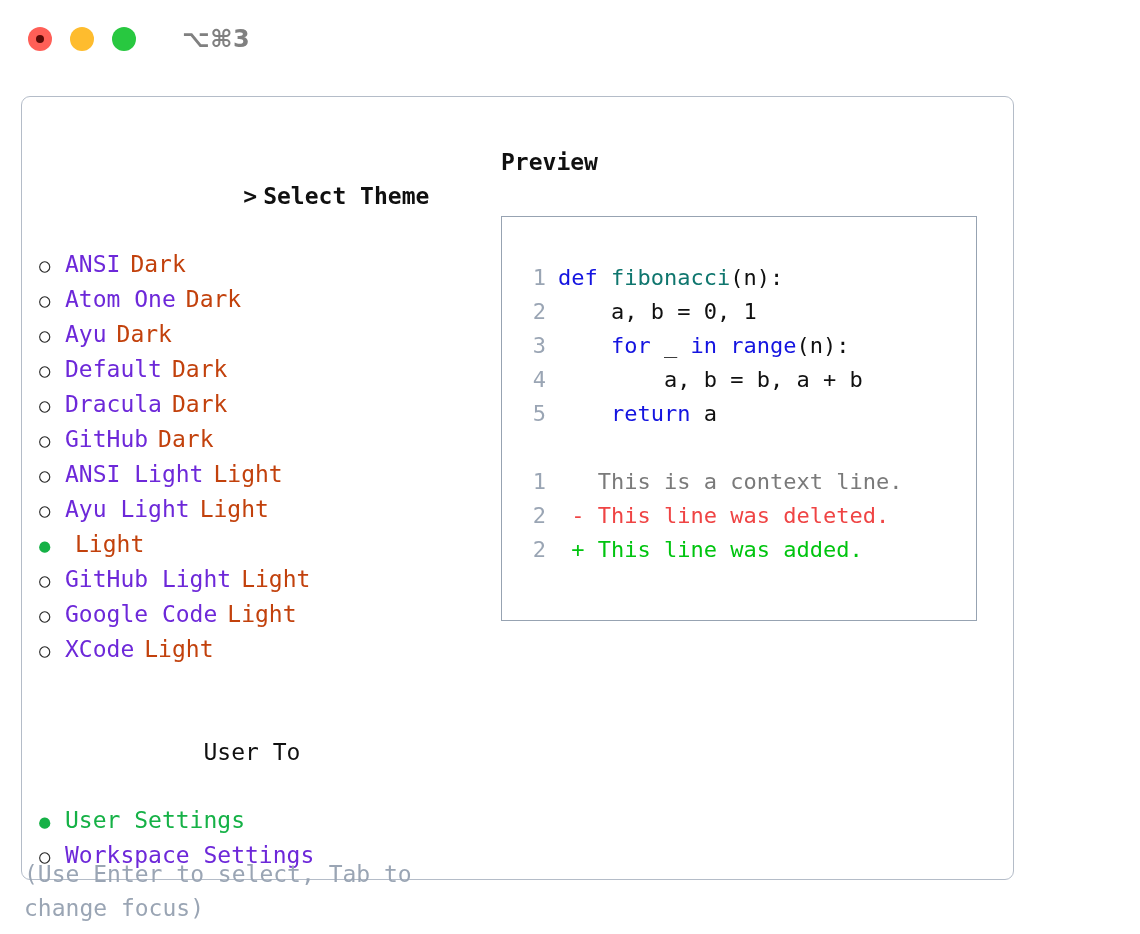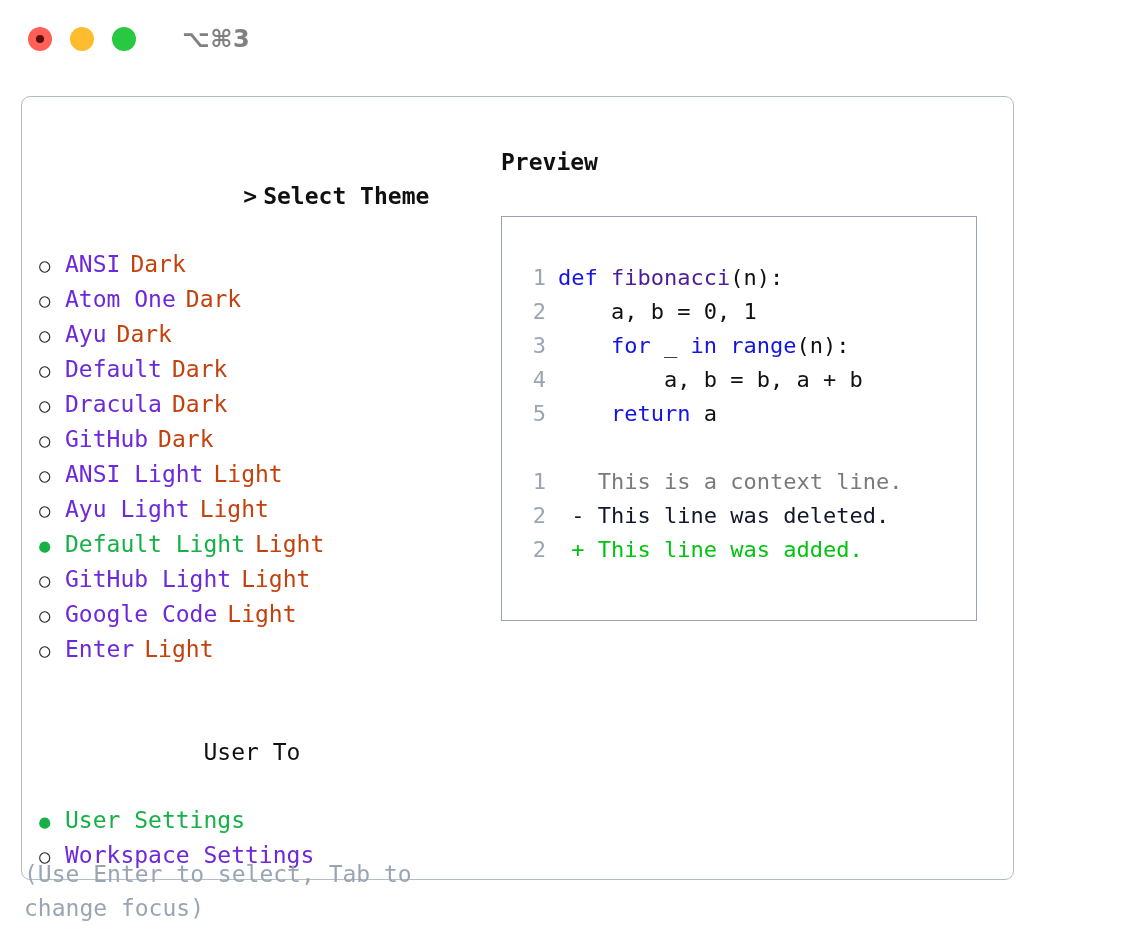--- a/index.html
+++ b/index.html
@@ -177,25 +177,25 @@
   .lineno {
     display: inline-block;
     width: 26px;
     flex: 0 0 26px;
     text-align: right;
     color: #9aa5b4;
     margin-right: 12px;
   }
   .code-text { color: #101010; }
   .tok-kw   { color: #1414e0; }
-  .tok-fn   { color: #4c1d95; }
+  .tok-fn   { color: #0f766e; }
   .tok-plain{ color: #101010; }
   .diff-gap { height: 34px; }
   .diff-context { color: #7a7a7a; }
-  .diff-del     { color: #0f172a; }
+  .diff-del     { color: #ef4444; }
   .diff-add     { color: #00c40f; }
 </style>
 </head>
 <body>
 
 <div id="screen">
 
   <div id="titlebar">
     <div class="traffic-lights">
       <span class="light red"></span>
@@ -216,24 +216,24 @@
 
         <div id="theme-items">
             <div class="opt-row"><span class="bullet">○</span><span class="opt-label">ANSI</span><span class="opt-tag">Dark</span></div>
             <div class="opt-row"><span class="bullet">○</span><span class="opt-label">Atom One</span><span class="opt-tag">Dark</span></div>
             <div class="opt-row"><span class="bullet">○</span><span class="opt-label">Ayu</span><span class="opt-tag">Dark</span></div>
             <div class="opt-row"><span class="bullet">○</span><span class="opt-label">Default</span><span class="opt-tag">Dark</span></div>
             <div class="opt-row"><span class="bullet">○</span><span class="opt-label">Dracula</span><span class="opt-tag">Dark</span></div>
             <div class="opt-row"><span class="bullet">○</span><span class="opt-label">GitHub</span><span class="opt-tag">Dark</span></div>
             <div class="opt-row"><span class="bullet">○</span><span class="opt-label">ANSI Light</span><span class="opt-tag">Light</span></div>
             <div class="opt-row"><span class="bullet">○</span><span class="opt-label">Ayu Light</span><span class="opt-tag">Light</span></div>
-            <div class="opt-row selected"><span class="bullet">●</span><span class="opt-label">Default Light</span><span class="opt-tag">Light</span></div>
+            <div class="opt-row selected"><span class="bullet">●</span><span class="opt-tag">Light</span></div>
             <div class="opt-row"><span class="bullet">○</span><span class="opt-label">GitHub Light</span><span class="opt-tag">Light</span></div>
             <div class="opt-row"><span class="bullet">○</span><span class="opt-label">Google Code</span><span class="opt-tag">Light</span></div>
-            <div class="opt-row"><span class="bullet">○</span><span class="opt-label">Enter</span><span class="opt-tag">Light</span></div>
+            <div class="opt-row"><span class="bullet">○</span><span class="opt-label">XCode</span><span class="opt-tag">Light</span></div>
           </div>
 
         <div class="spacer-row"></div>
 
         <div class="section-header">
           <span class="indent"></span><span>User To</span>
         </div>
 
         <div id="apply-items">
             <div class="opt-row selected"><span class="bullet">●</span><span class="opt-label">User Settings</span></div>

